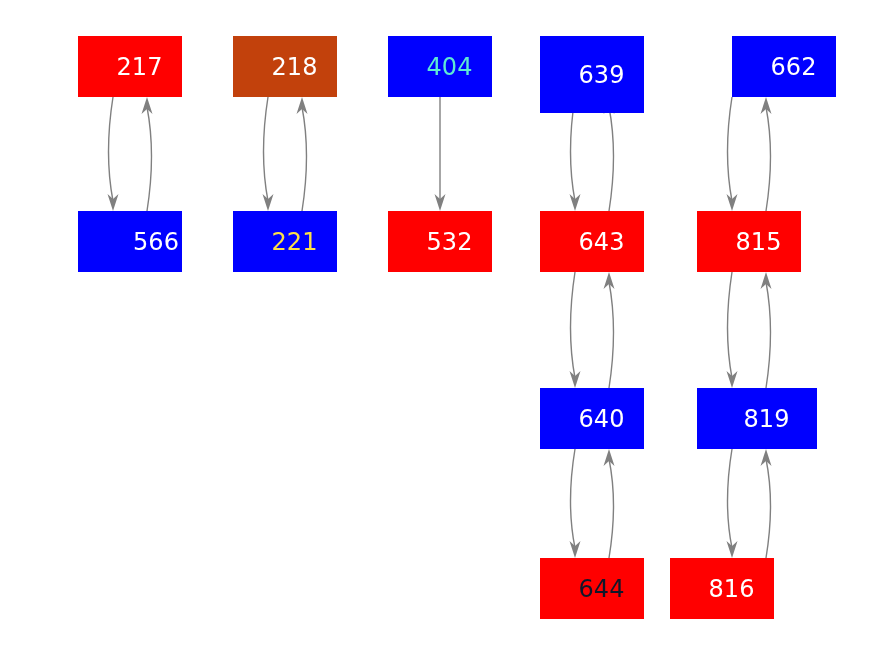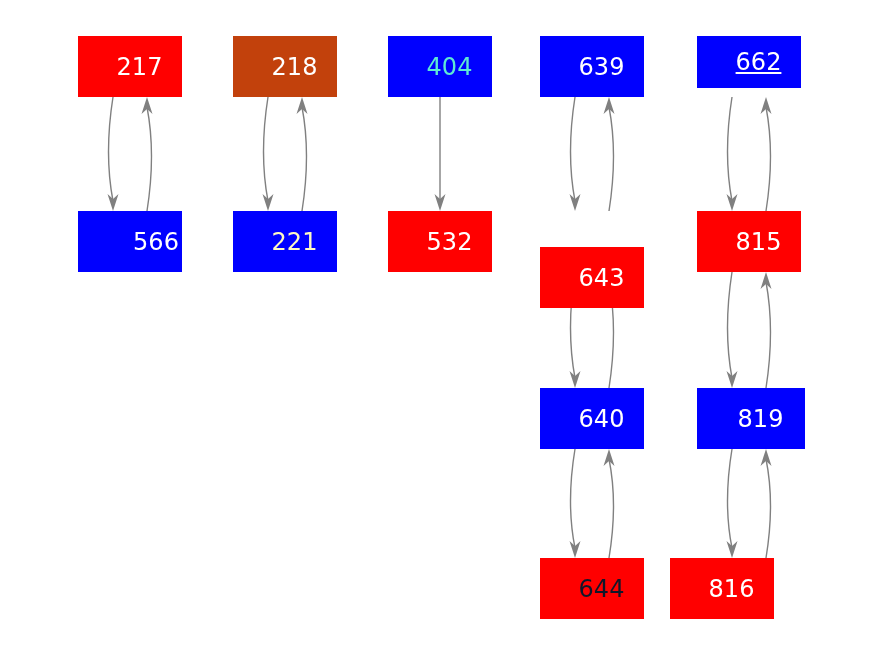--- a/index.html
+++ b/index.html
@@ -128,46 +128,46 @@
       <div class="node-box" style="left: 78px; top: 36px; width: 104px; height: 61px; background: rgb(255, 0, 0);">
         <span class="node-label" style="color: rgb(255, 255, 255);">217</span>
       </div>
       <div class="node-box" style="left: 78px; top: 211px; width: 104px; height: 61px; background: rgb(0, 0, 255);">
         <span class="node-label" style="color: rgb(255, 255, 255); margin-left: 33px;">566</span>
       </div>
       <div class="node-box" style="left: 233px; top: 36px; width: 104px; height: 61px; background: #c2410c;">
         <span class="node-label" style="color: rgb(255, 255, 255);">218</span>
       </div>
       <div class="node-box" style="left: 233px; top: 211px; width: 104px; height: 61px; background: rgb(0, 0, 255);">
-        <span class="node-label" style="color: #fef9c3; text-align: right;">221</span>
+        <span class="node-label" style="color: #fde047; text-align: right;">221</span>
       </div>
       <div class="node-box" style="left: 388px; top: 36px; width: 104px; height: 61px; background: rgb(0, 0, 255);">
         <span class="node-label" style="color: #5eead4;">404</span>
       </div>
       <div class="node-box" style="left: 388px; top: 211px; width: 104px; height: 61px; background: rgb(255, 0, 0);">
         <span class="node-label" style="color: rgb(255, 255, 255);">532</span>
       </div>
-      <div class="node-box" style="left: 540px; top: 36px; width: 104px; height: 61px; background: rgb(0, 0, 255);">
+      <div class="node-box" style="left: 540px; top: 36px; width: 104px; height: 77px; background: rgb(0, 0, 255);">
         <span class="node-label" style="color: rgb(255, 255, 255);">639</span>
       </div>
-      <div class="node-box" style="left: 540px; top: 211px; width: 104px; height: 61px; background: rgb(255, 0, 0); margin-top: 36px;">
+      <div class="node-box" style="left: 540px; top: 211px; width: 104px; height: 61px; background: rgb(255, 0, 0);">
         <span class="node-label" style="color: rgb(255, 255, 255);">643</span>
       </div>
       <div class="node-box" style="left: 540px; top: 388px; width: 104px; height: 61px; background: rgb(0, 0, 255);">
         <span class="node-label" style="color: rgb(255, 255, 255);">640</span>
       </div>
       <div class="node-box" style="left: 540px; top: 558px; width: 104px; height: 61px; background: rgb(255, 0, 0);">
         <span class="node-label" style="color: #0f172a;">644</span>
       </div>
-      <div class="node-box" style="left: 697px; top: 36px; width: 104px; height: 52px; background: rgb(0, 0, 255); text-decoration: underline;">
+      <div class="node-box" style="left: 732px; top: 36px; width: 104px; height: 61px; background: rgb(0, 0, 255);">
         <span class="node-label" style="color: rgb(255, 255, 255);">662</span>
       </div>
       <div class="node-box" style="left: 697px; top: 211px; width: 104px; height: 61px; background: rgb(255, 0, 0);">
         <span class="node-label" style="color: #ffffff;">815</span>
       </div>
-      <div class="node-box" style="left: 697px; top: 388px; width: 108px; height: 61px; background: rgb(0, 0, 255);">
+      <div class="node-box" style="left: 697px; top: 388px; width: 120px; height: 61px; background: rgb(0, 0, 255);">
         <span class="node-label" style="color: rgb(255, 255, 255);">819</span>
       </div>
       <div class="node-box" style="left: 670px; top: 558px; width: 104px; height: 61px; background: rgb(255, 0, 0);">
         <span class="node-label" style="color: rgb(255, 255, 255);">816</span>
       </div>
     </div>
 </div>
 
 </body></html>

